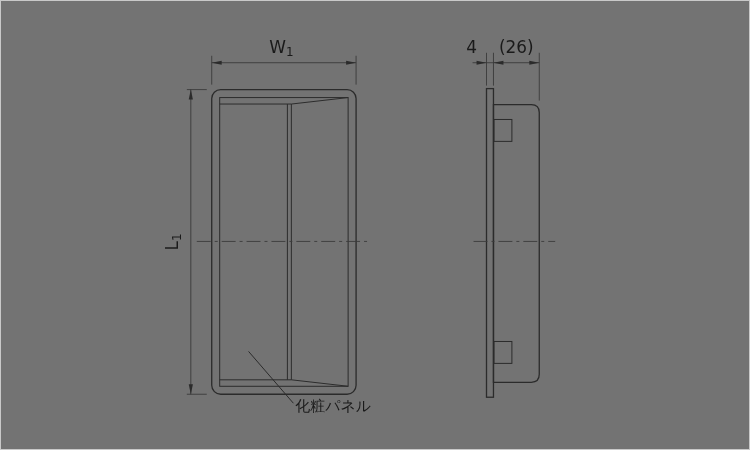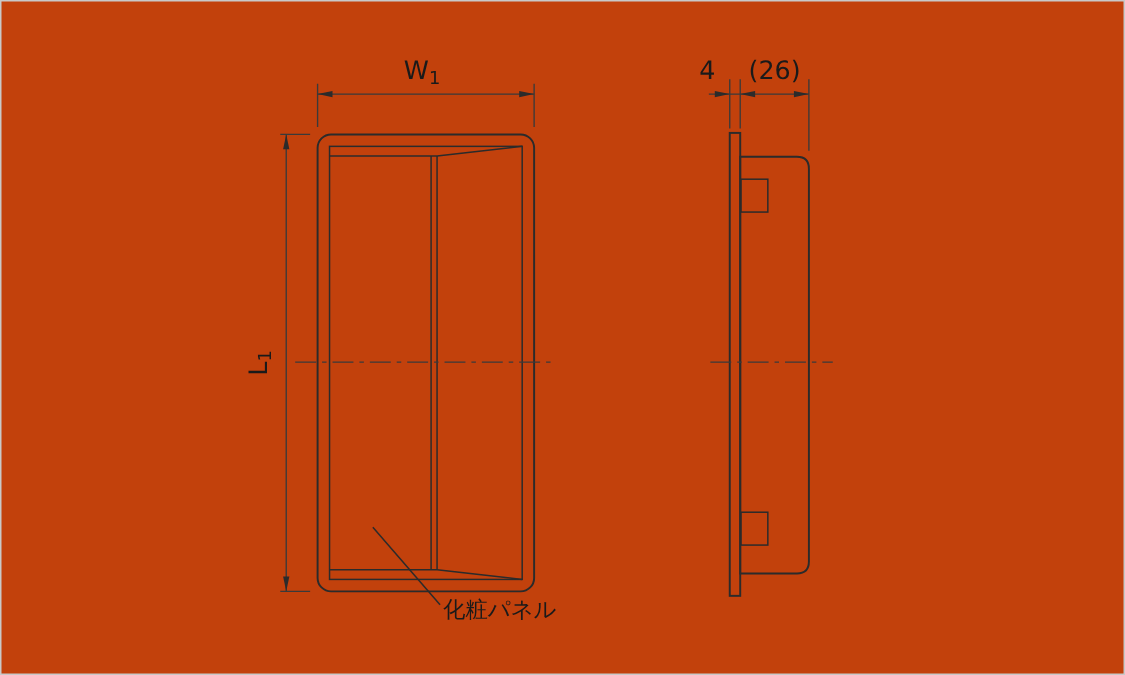--- a/index.html
+++ b/index.html
@@ -6,21 +6,21 @@
     margin: 0;
     padding: 0;
     background: #ffffff;
     font-family: "DejaVu Sans", "Liberation Sans", sans-serif;
   }
   .canvas {
     position: relative;
     width: 748px;
     height: 448px;
     border: 1px solid #c9c9c9;
-    background: #c2410c;
+    background: #737373;
     overflow: hidden;
   }
   svg { display: block; }
 
   .obj   { fill: none; stroke: #2b2b2b; stroke-width: 1.3; }
   .thin  { fill: none; stroke: #2b2b2b; stroke-width: 1; }
   .dim   { fill: none; stroke: #3a3a3a; stroke-width: 0.9; }
   .center{ fill: none; stroke: #3a3a3a; stroke-width: 0.9; stroke-dasharray: 14 4 3 4; }
   .arrow { fill: #2b2b2b; stroke: none; }
   .leader{ fill: none; stroke: #2b2b2b; stroke-width: 1; }

